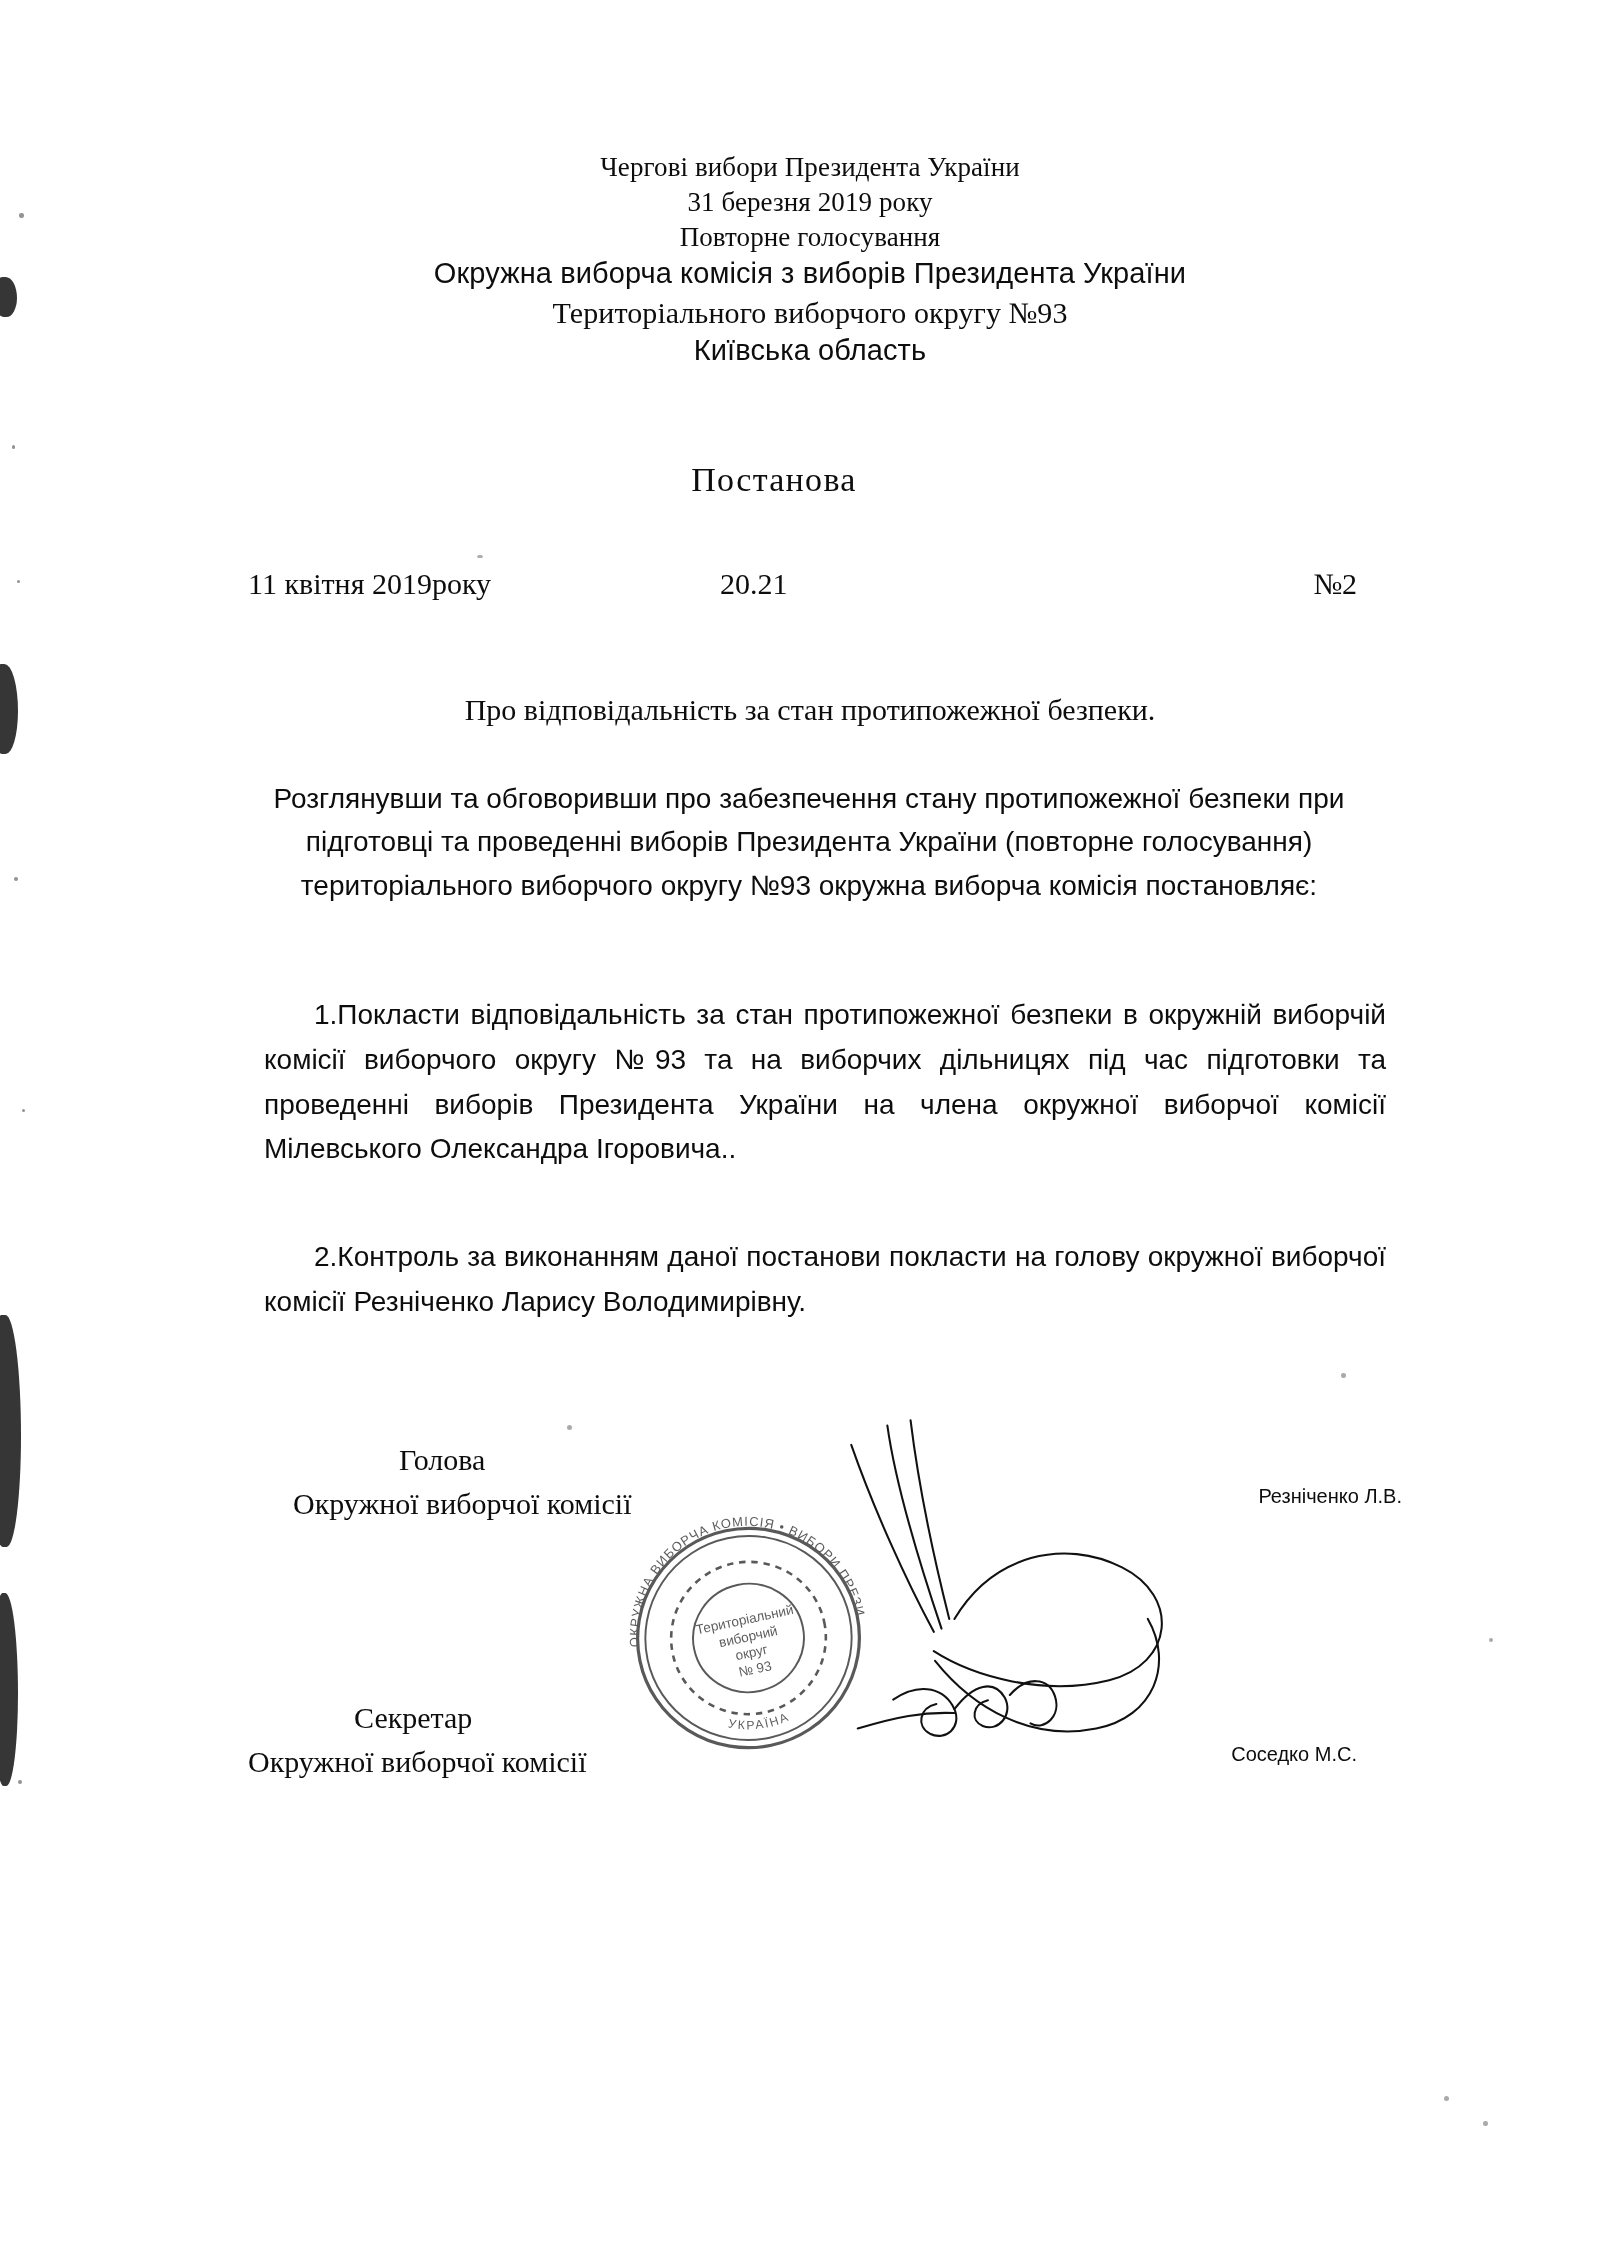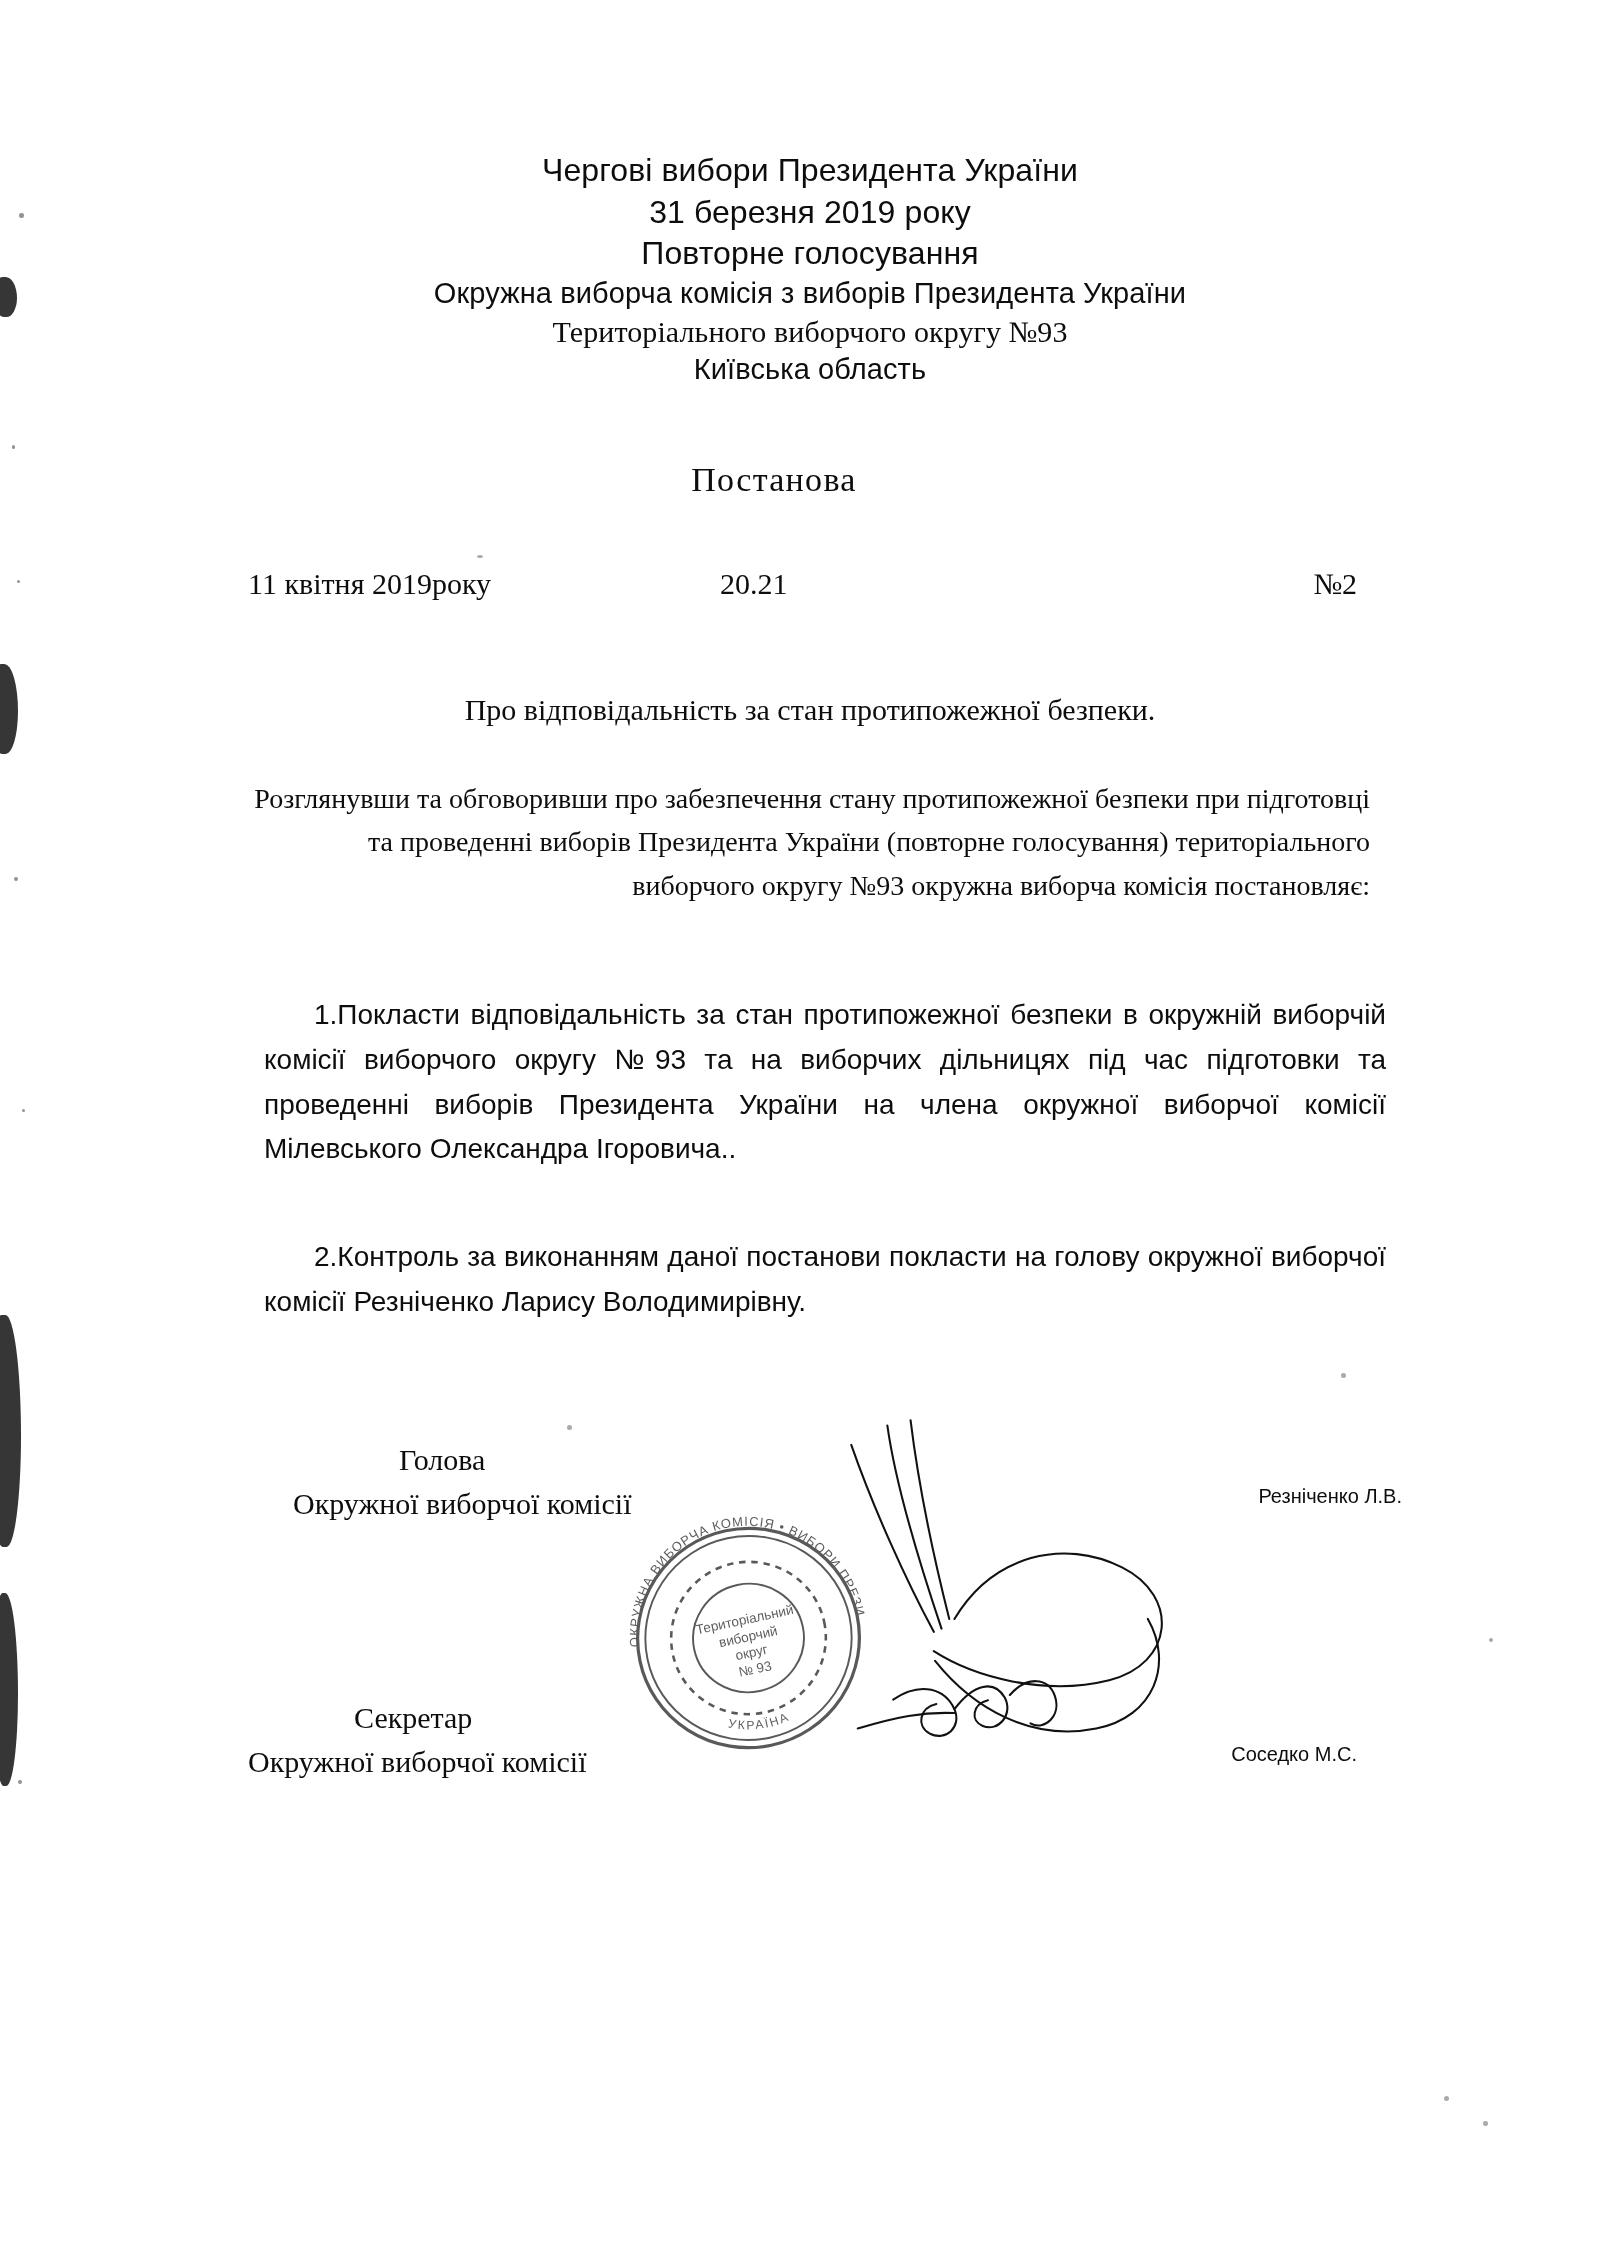--- a/index.html
+++ b/index.html
@@ -54,22 +54,22 @@
   }
   .header .h-line {
     font-size: 30px;
     letter-spacing: 0.1px;
   }
   .header .h-line.sans {
     font-family: "Liberation Sans", sans-serif;
     font-size: 29px;
   }
   .header .h1 {
-    font-family: Liberation Sans, sans-serif;
-    font-size: 32px;
+    font-family: Liberation Serif, serif;
+    font-size: 27px;
   }
 
   .doc-type {
     position: absolute;
     top: 461px;
     left: 0;
     width: 1548px;
     text-align: center;
     font-size: 34px;
     letter-spacing: 1.3px;
@@ -97,24 +97,24 @@
     text-align: center;
     font-size: 30px;
   }
 
   
   .preamble {
     position: absolute;
     top: 777px;
     left: 248px;
     width: 1122px;
-    font-family: Liberation Serif, serif;
+    font-family: Liberation Sans, sans-serif;
     font-size: 28px;
     line-height: 1.55;
-    text-align: right;
+    text-align: center;
   }
   .clause {
     position: absolute;
     left: 248px;
     width: 1122px;
     font-family: "Liberation Sans", sans-serif;
     font-size: 28px;
     line-height: 1.60;
     text-align: justify;
     text-indent: 50px;

